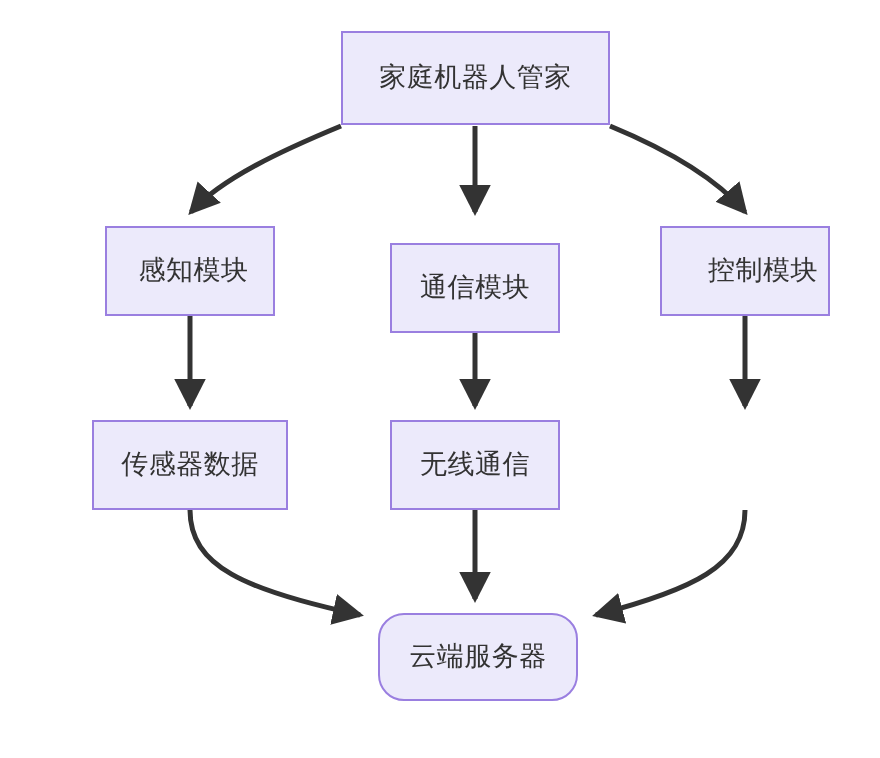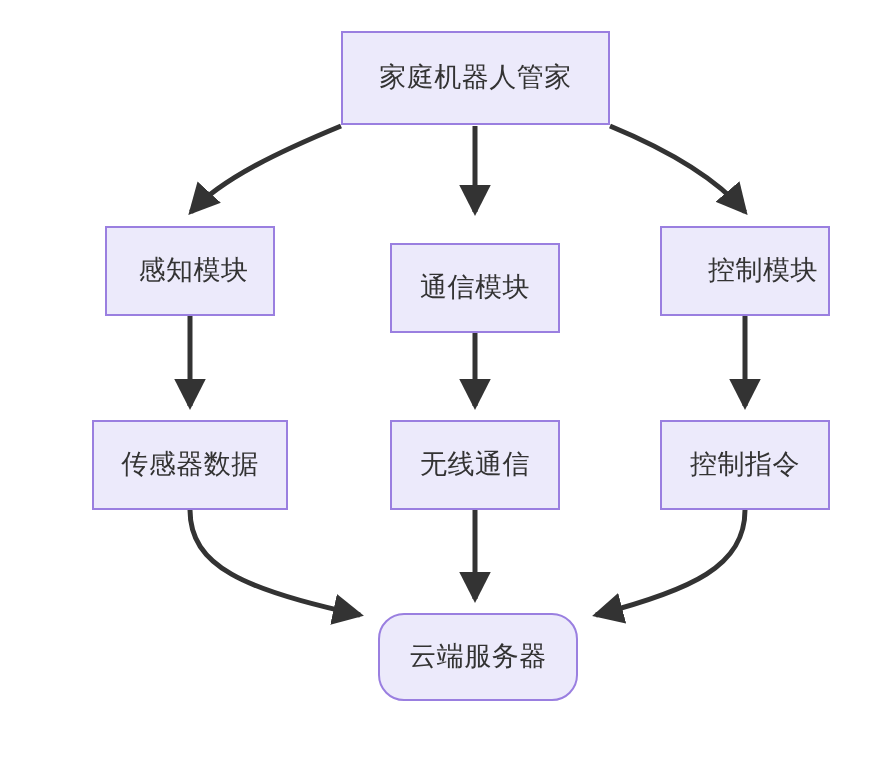--- a/index.html
+++ b/index.html
@@ -83,21 +83,18 @@
   </div>
 
   <div class="node" style="left:92px; top:420px; width:196px; height:90px;">
     <span class="node-label">传感器数据</span>
   </div>
 
   <div class="node" style="left:390px; top:420px; width:170px; height:90px;">
     <span class="node-label">无线通信</span>
   </div>
 
-  <div class="node" style="left:660px; top:420px; width:170px; height:90px;">
-    <span class="node-label">控制指令</span>
-  </div>
 
   <div class="node" style="left:378px; top:613px; width:200px; height:88px;border-radius:26px;">
     <span class="node-label">云端服务器</span>
   </div>
 
 </div>
 
 </body></html>

